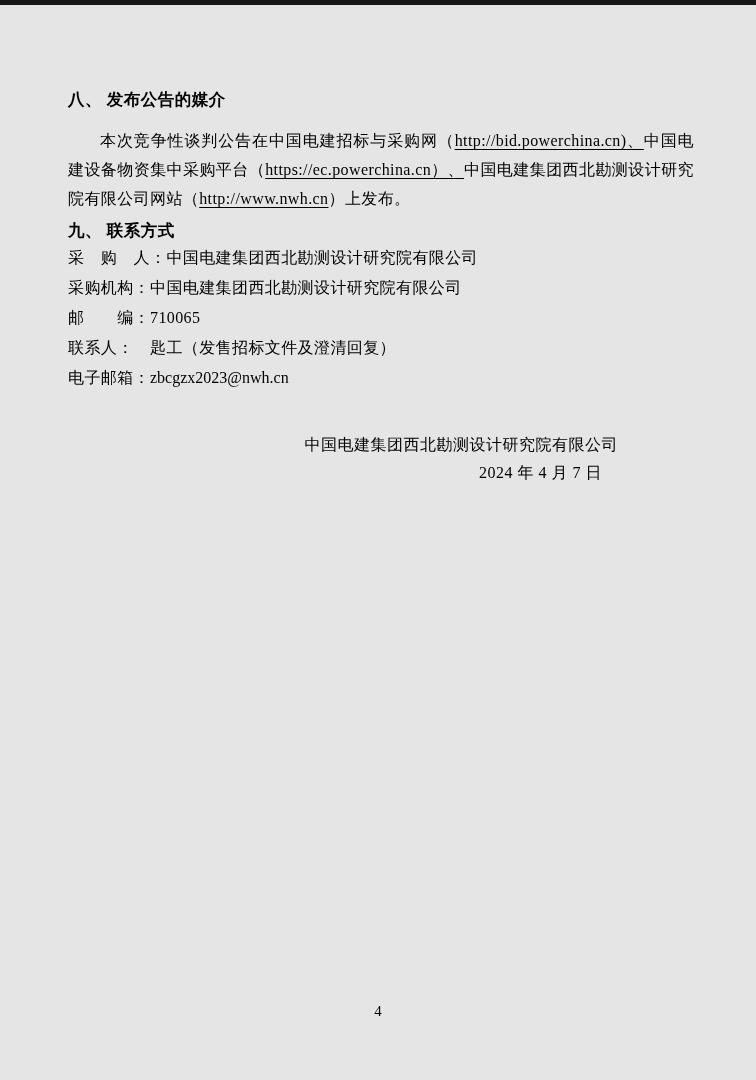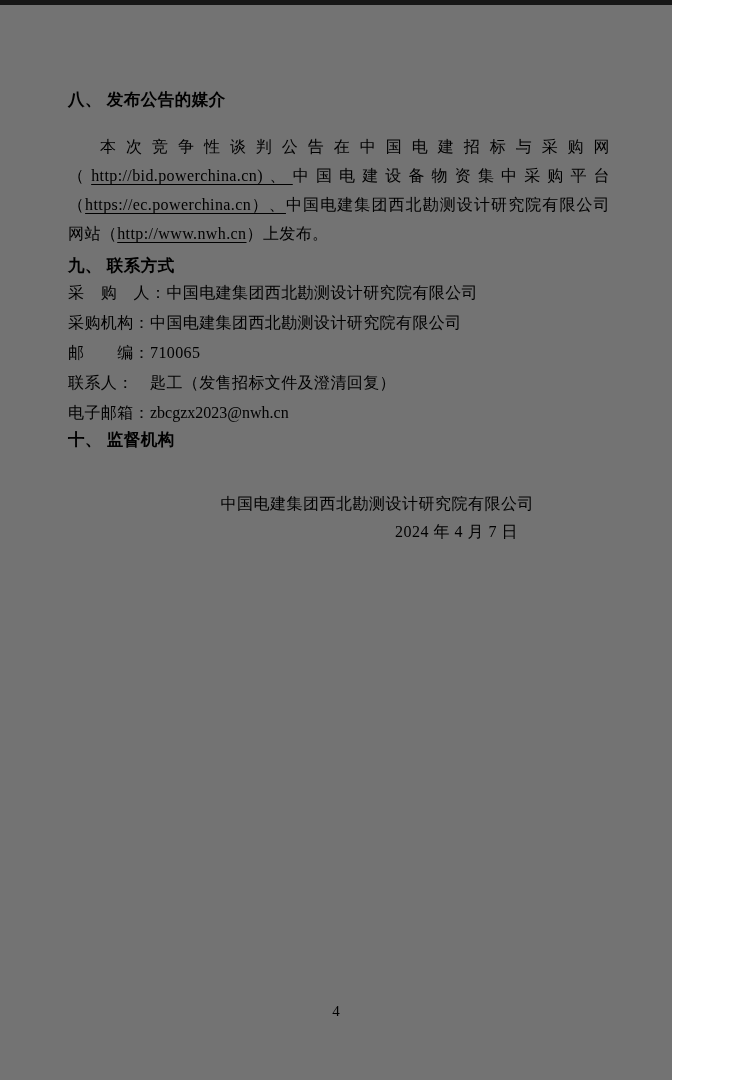--- a/index.html
+++ b/index.html
@@ -2,23 +2,23 @@
 <html><head>
 <meta charset="utf-8">
 <style>
   html, body { margin: 0; padding: 0; }
   body {
     font-family: "Liberation Serif", "DejaVu Serif", serif;
     background: #ffffff;
   }
   .page {
     position: relative;
-    width: 672px;
+    width: 756px;
     height: 1080px;
-    background: #737373;
+    background: #e5e5e5;
     overflow: hidden;
     color: #000000;
   }
   .top-bar {
     position: absolute;
     top: 0; left: 0; right: 0;
     height: 5px;
     background: #171717;
   }
   .body {
@@ -29,21 +29,21 @@
     font-size: 16px;
     color: #000000;
   }
   .heading {
     font-weight: bold;
     font-size: 16.5px;
     line-height: 24px;
     letter-spacing: 0.5px;
   }
   .para {
-    margin-top: 20px;
+    margin-top: 14px;
     margin-bottom: 6px;
     line-height: 29px;
     text-align: justify;
     text-indent: 2em;
     letter-spacing: 0.4px;
   }
   .para .seg-u {
     text-decoration: underline;
     text-underline-offset: 3px;
   }
@@ -92,21 +92,20 @@
     <div class="heading h-nine">九、 联系方式</div>
 
     <div class="rows">
       <div class="row"><span>采　购　人：</span><span>中国电建集团西北勘测设计研究院有限公司</span></div>
       <div class="row"><span>采购机构：</span><span>中国电建集团西北勘测设计研究院有限公司</span></div>
       <div class="row"><span>邮　　编：</span><span>710065</span></div>
       <div class="row"><span>联系人：</span><span>　匙工（发售招标文件及澄清回复）</span></div>
       <div class="row"><span>电子邮箱：</span><span class="val-bold">zbcgzx2023@nwh.cn</span></div>
     </div>
 
-    <div class="heading h-ten">十、 监督机构</div>
 
 
     <div class="signature">
       <div class="company">中国电建集团西北勘测设计研究院有限公司</div>
       <div class="date">2024 年 4 月 7 日</div>
     </div>
 
   </div>
 
   <div class="page-number">4</div>

